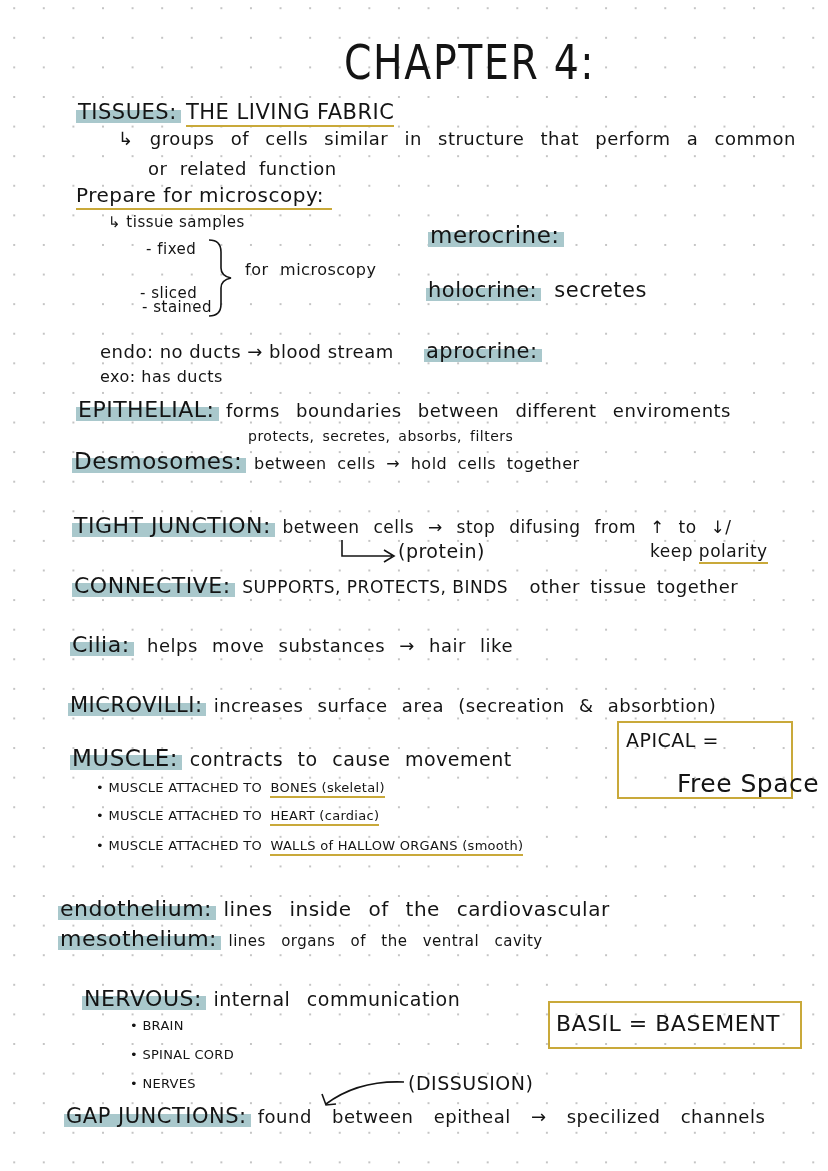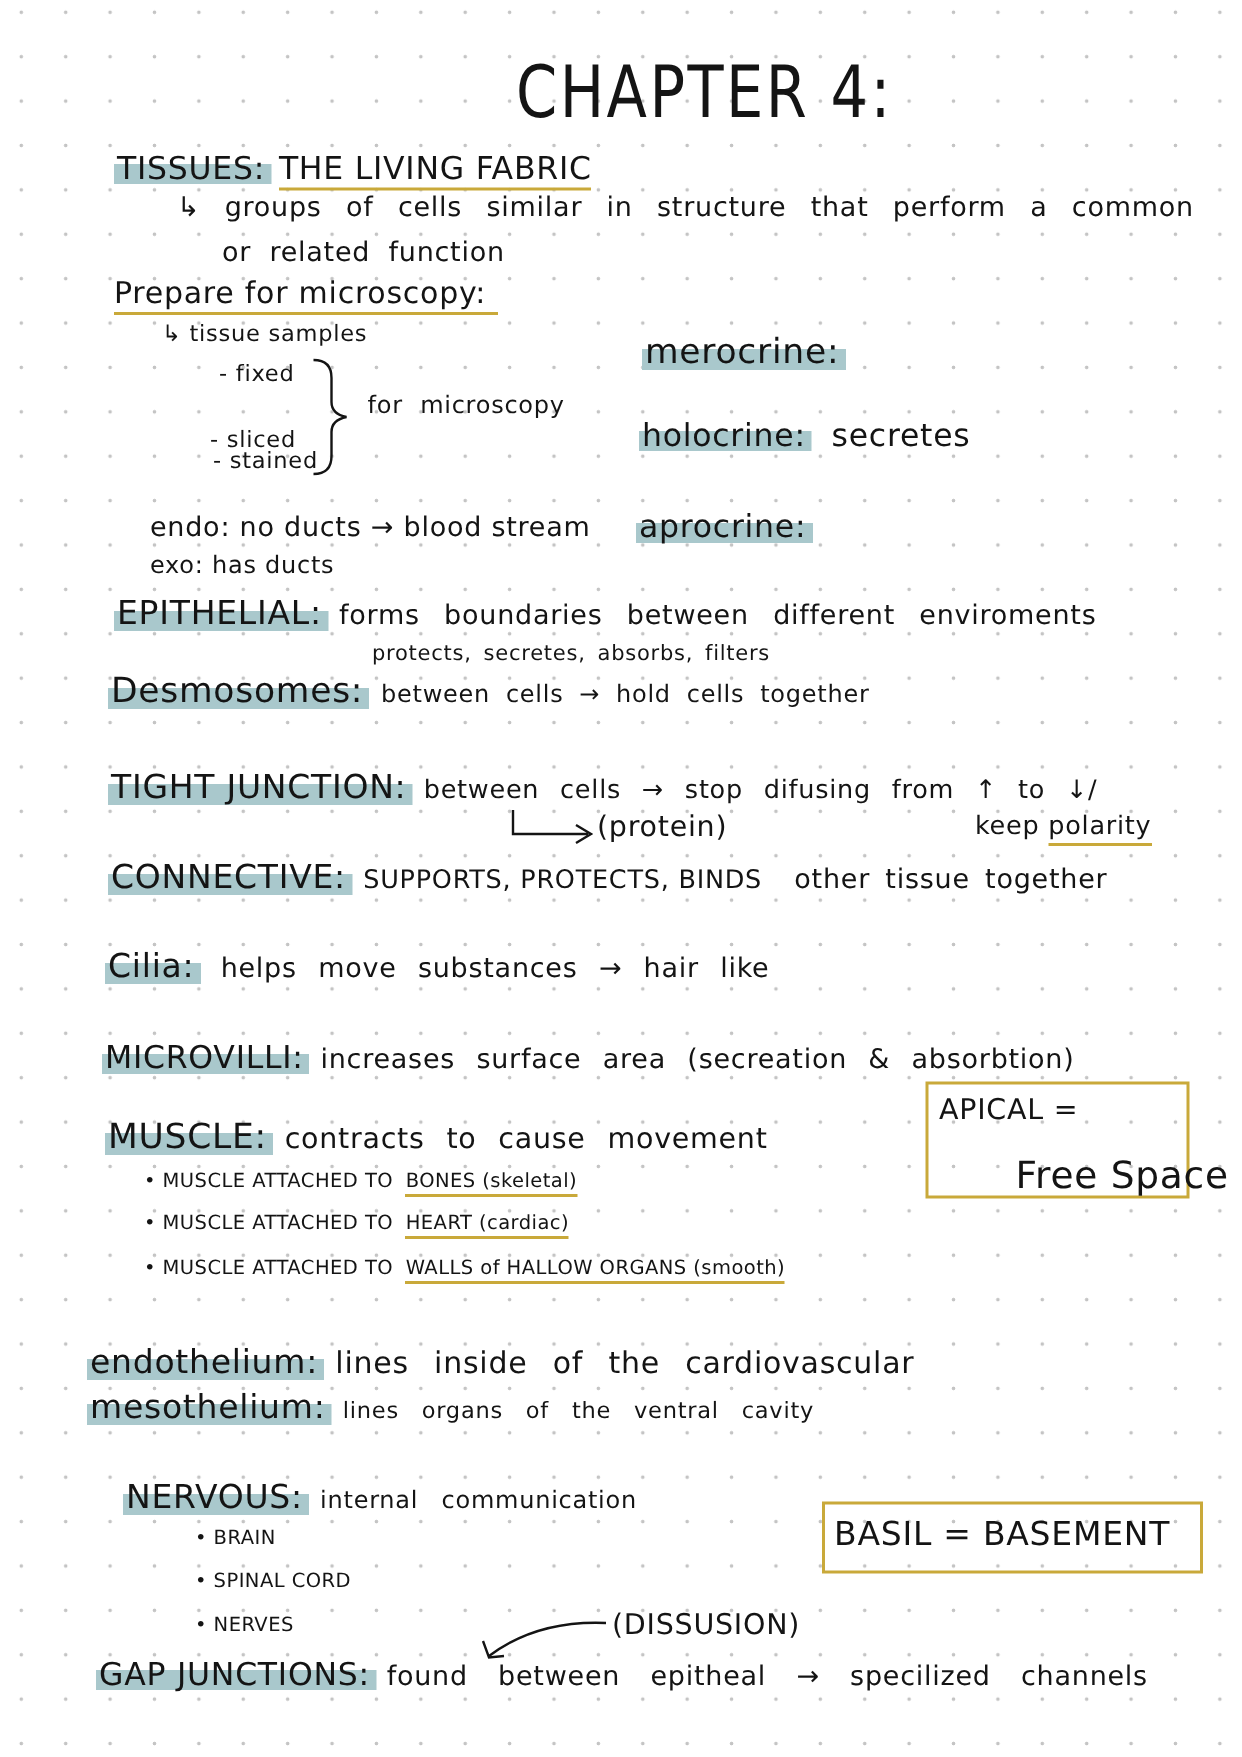--- a/index.html
+++ b/index.html
@@ -130,21 +130,21 @@
     <span class="hl">endothelium:</span>
     <span style="font-size:20px; word-spacing:10px;">lines inside of the cardiovascular</span>
   </div>
   <div class="abs hw term" style="left:58px; top:926px; font-size:22px;">
     <span class="hl">mesothelium:</span>
     <span style="font-size:15px; word-spacing:10px;">lines organs of the ventral cavity</span>
   </div>
 
   <div class="abs hw term" style="left:82px; top:986px; font-size:22px;">
     <span class="hl">NERVOUS:</span>
-    <span style="font-size:16px; word-spacing:10px;">internal communication</span>
+    <span style="font-size:19px; word-spacing:10px;">internal communication</span>
   </div>
   <div class="abs hw tiny" style="left:130px; top:1018px;">• BRAIN</div>
   <div class="abs hw tiny" style="left:130px; top:1047px;">• SPINAL CORD</div>
   <div class="abs hw tiny" style="left:130px; top:1076px;">• NERVES</div>
 
   <div class="box" style="left:548px; top:1001px; width:250px; height:44px;">
     <div class="abs hw" style="left:6px; top:8px; font-size:22px;">BASIL = BASEMENT</div>
   </div>
 
   <div class="abs hw txt" style="left:408px; top:1072px; font-size:19px;">(DISSUSION)</div>

